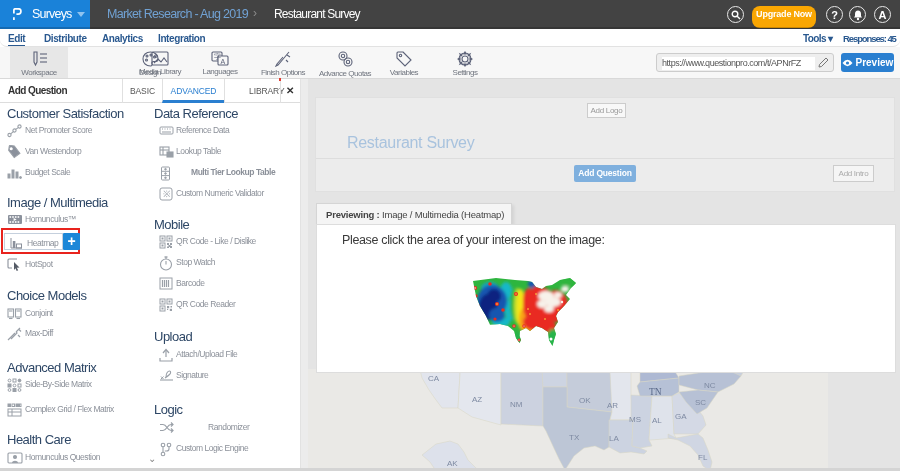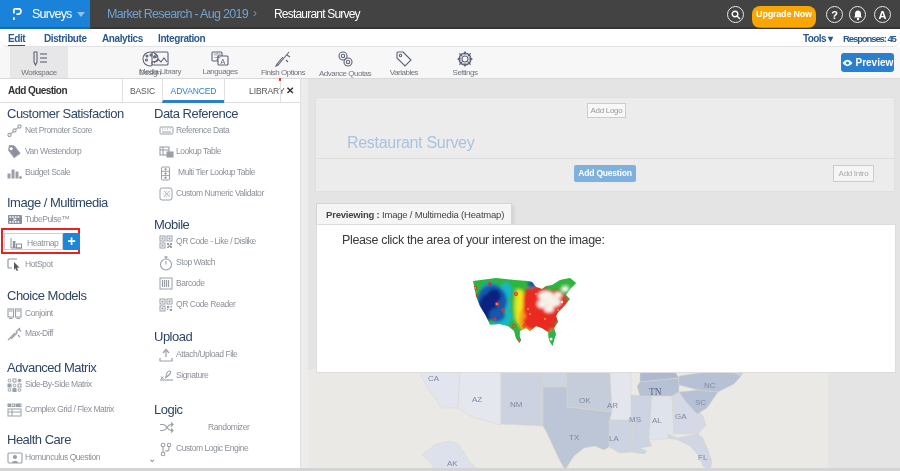--- a/index.html
+++ b/index.html
@@ -189,20 +189,26 @@
   <div class="toolitem" style="left:437px; width:56px;">
     <svg class="ticon" width="16" height="16" viewBox="0 0 16 16">
           <g stroke="#5d6379" stroke-width="1.1" fill="none">
             <circle cx="8" cy="8" r="3"></circle>
             <path d="M8 1 L9 3 L7 3 Z M8 15 L9 13 L7 13 Z M1 8 L3 9 L3 7 Z M15 8 L13 9 L13 7 Z M3 3 L5 4 L4 5 Z M13 13 L11 12 L12 11 Z M13 3 L12 5 L11 4 Z M3 13 L4 11 L5 12 Z" fill="#5d6379"></path>
             <circle cx="8" cy="8" r="6"></circle>
           </g>
         </svg>
     <span class="tlabel">Settings</span>
   </div>
+  <div class="urlbox">
+    <div class="utext">https://www.questionpro.com/t/APNrFZ</div>
+    <svg class="upencil" width="11" height="11" viewBox="0 0 11 11">
+          <path d="M1 10 L1.5 7.5 L8 1 L10 3 L3.5 9.5 Z" stroke="#777" stroke-width="1" fill="none"></path>
+        </svg>
+  </div>
   <div class="previewbtn"><svg width="11" height="8" viewBox="0 0 11 8" style="vertical-align:-1px;">
           <path d="M0.5,4 Q5.5,-2.5 10.5,4 Q5.5,10.5 0.5,4 Z" fill="#fff"></path>
           <circle cx="5.5" cy="4" r="1.6" fill="#2a7fd0"></circle>
         </svg> Preview</div>
 </div>
 <div class="redtick"></div>
 
 <div class="leftpanel" id="leftpanel">
   <div class="lp-header">
     <span class="lp-title">Add Question</span>
@@ -255,21 +261,21 @@
             <rect x="5.2" y="3.2" width="1.6" height="1.6" fill="#fff"></rect>
             <rect x="7.9" y="3.2" width="1.6" height="1.6" fill="#fff"></rect>
             <rect x="10.6" y="3.2" width="1.6" height="1.6" fill="#fff"></rect>
             <rect x="2.5" y="8.2" width="1.6" height="1.6" fill="#fff"></rect>
             <rect x="5.2" y="8.2" width="1.6" height="1.6" fill="#fff"></rect>
             <rect x="7.9" y="8.2" width="1.6" height="1.6" fill="#fff"></rect>
             <rect x="10.6" y="8.2" width="1.6" height="1.6" fill="#fff"></rect>
             <path d="M6.6,5 L9.6,6.5 L6.6,8 Z" fill="#fff"></path>
           </g>
         </svg>
-    <span class="qtext">TubePulse™</span>
+    <span class="qtext">Homunculus™</span>
   </div>
   <div class="heatbox"></div>
   <div class="heatinner"></div>
   <div class="qitem" style="left:10px; top:158px;">
     <svg class="qicon" width="13" height="12" viewBox="0 0 13 12">
           <g stroke="#8b919c" stroke-width="1" fill="none">
             <path d="M1,1 L1,11 L12,11"></path>
             <rect x="2.8" y="4" width="2.6" height="7" fill="#8b919c" stroke="none"></rect>
             <rect x="6.5" y="7" width="5" height="4"></rect>
           </g>
@@ -380,21 +386,21 @@
     <svg class="qicon" width="13" height="15" viewBox="0 0 13 15">
           <g stroke="#9aa0a8" stroke-width="1" fill="none">
             <rect x="2.5" y="1" width="8" height="13" rx="1"></rect>
             <line x1="2.5" y1="5.3" x2="10.5" y2="5.3"></line>
             <line x1="2.5" y1="9.6" x2="10.5" y2="9.6"></line>
             <circle cx="6.5" cy="3.2" r="0.8" fill="#9aa0a8"></circle>
             <circle cx="6.5" cy="7.5" r="0.8" fill="#9aa0a8"></circle>
             <circle cx="6.5" cy="11.8" r="0.8" fill="#9aa0a8"></circle>
           </g>
         </svg>
-    <span class="qtext" style="left:19px;">Multi Tier Lookup Table</span>
+    <span class="qtext" style="left:32px;font-weight:bold;">Multi Tier Lookup Table</span>
   </div>
   <div class="qitem" style="left:159px; top:108px;">
     <svg class="qicon" width="14" height="14" viewBox="0 0 14 14">
           <g stroke="#9aa0a8" stroke-width="1" fill="none">
             <rect x="1" y="1" width="12" height="12" rx="2"></rect>
             <text x="4" y="10" font-size="9" fill="#9aa0a8" stroke="none">※</text>
           </g>
         </svg>
     <span class="qtext" style="left:17px;">Custom Numeric Validator</span>
   </div>

